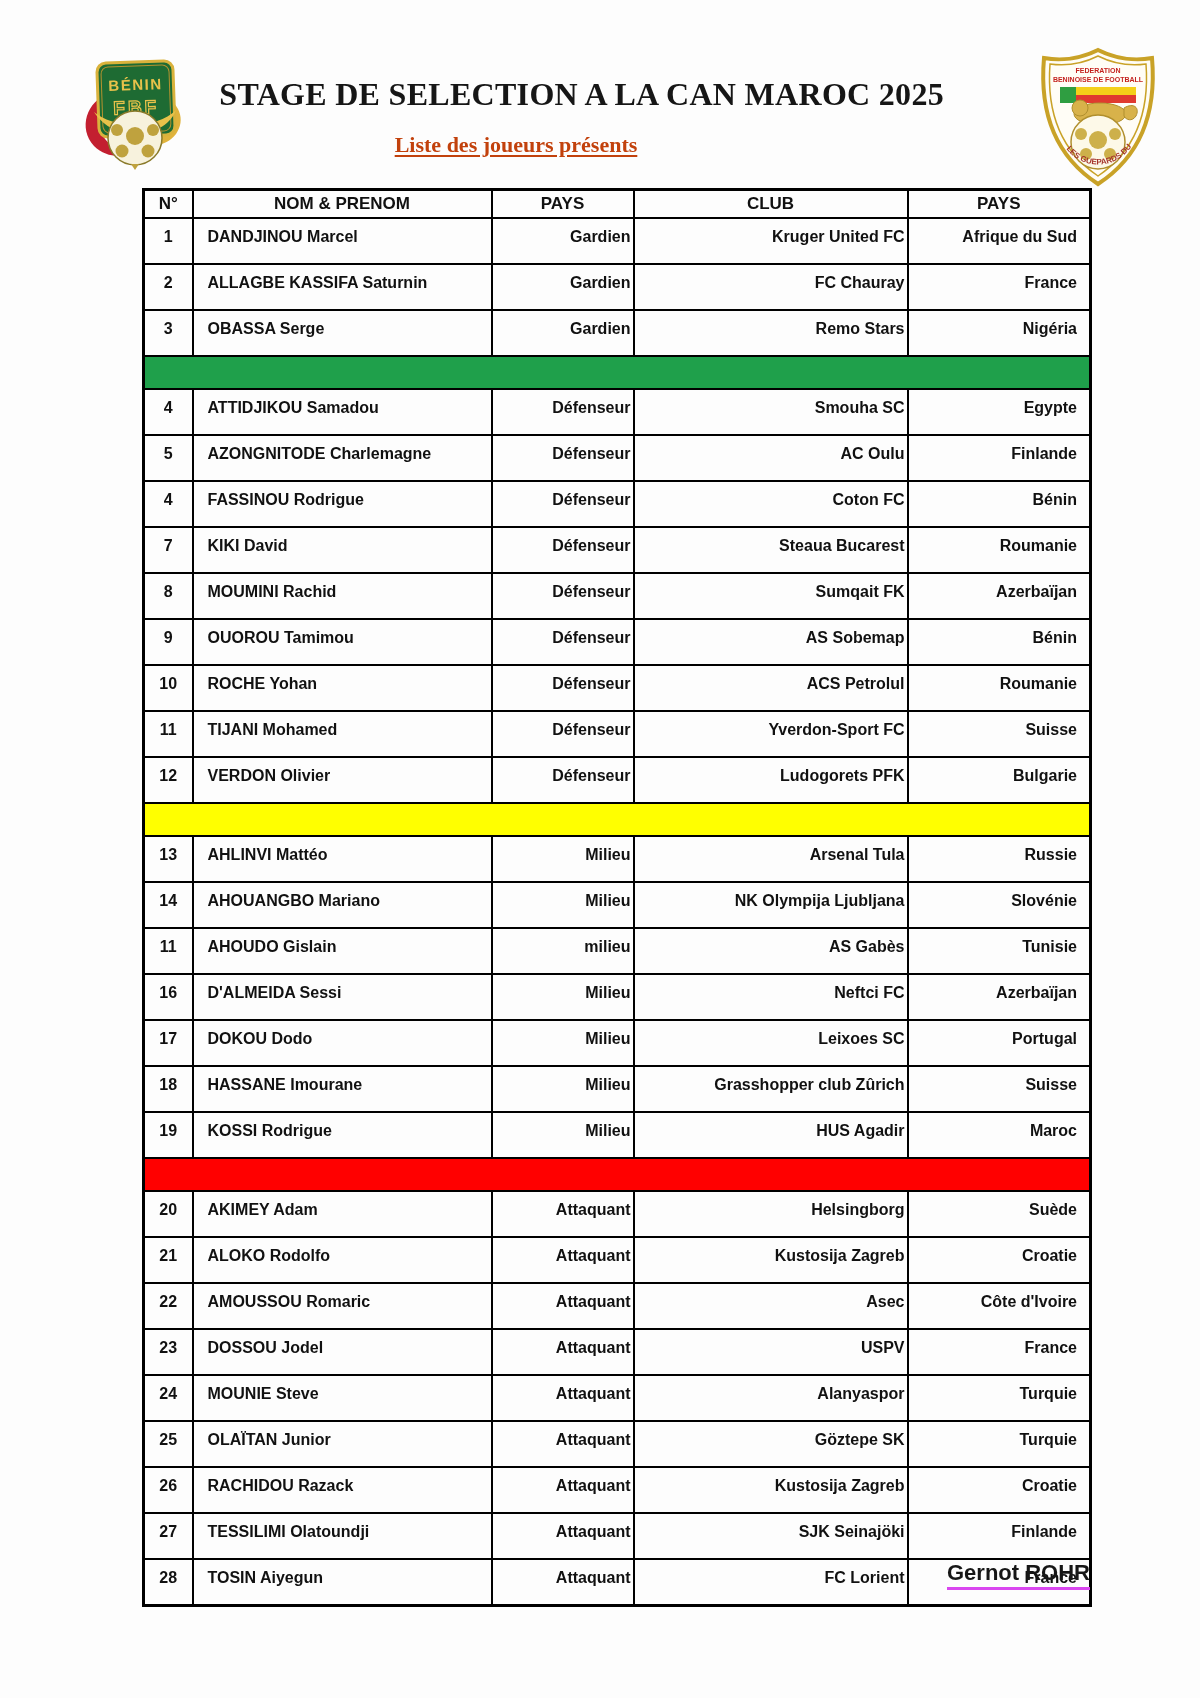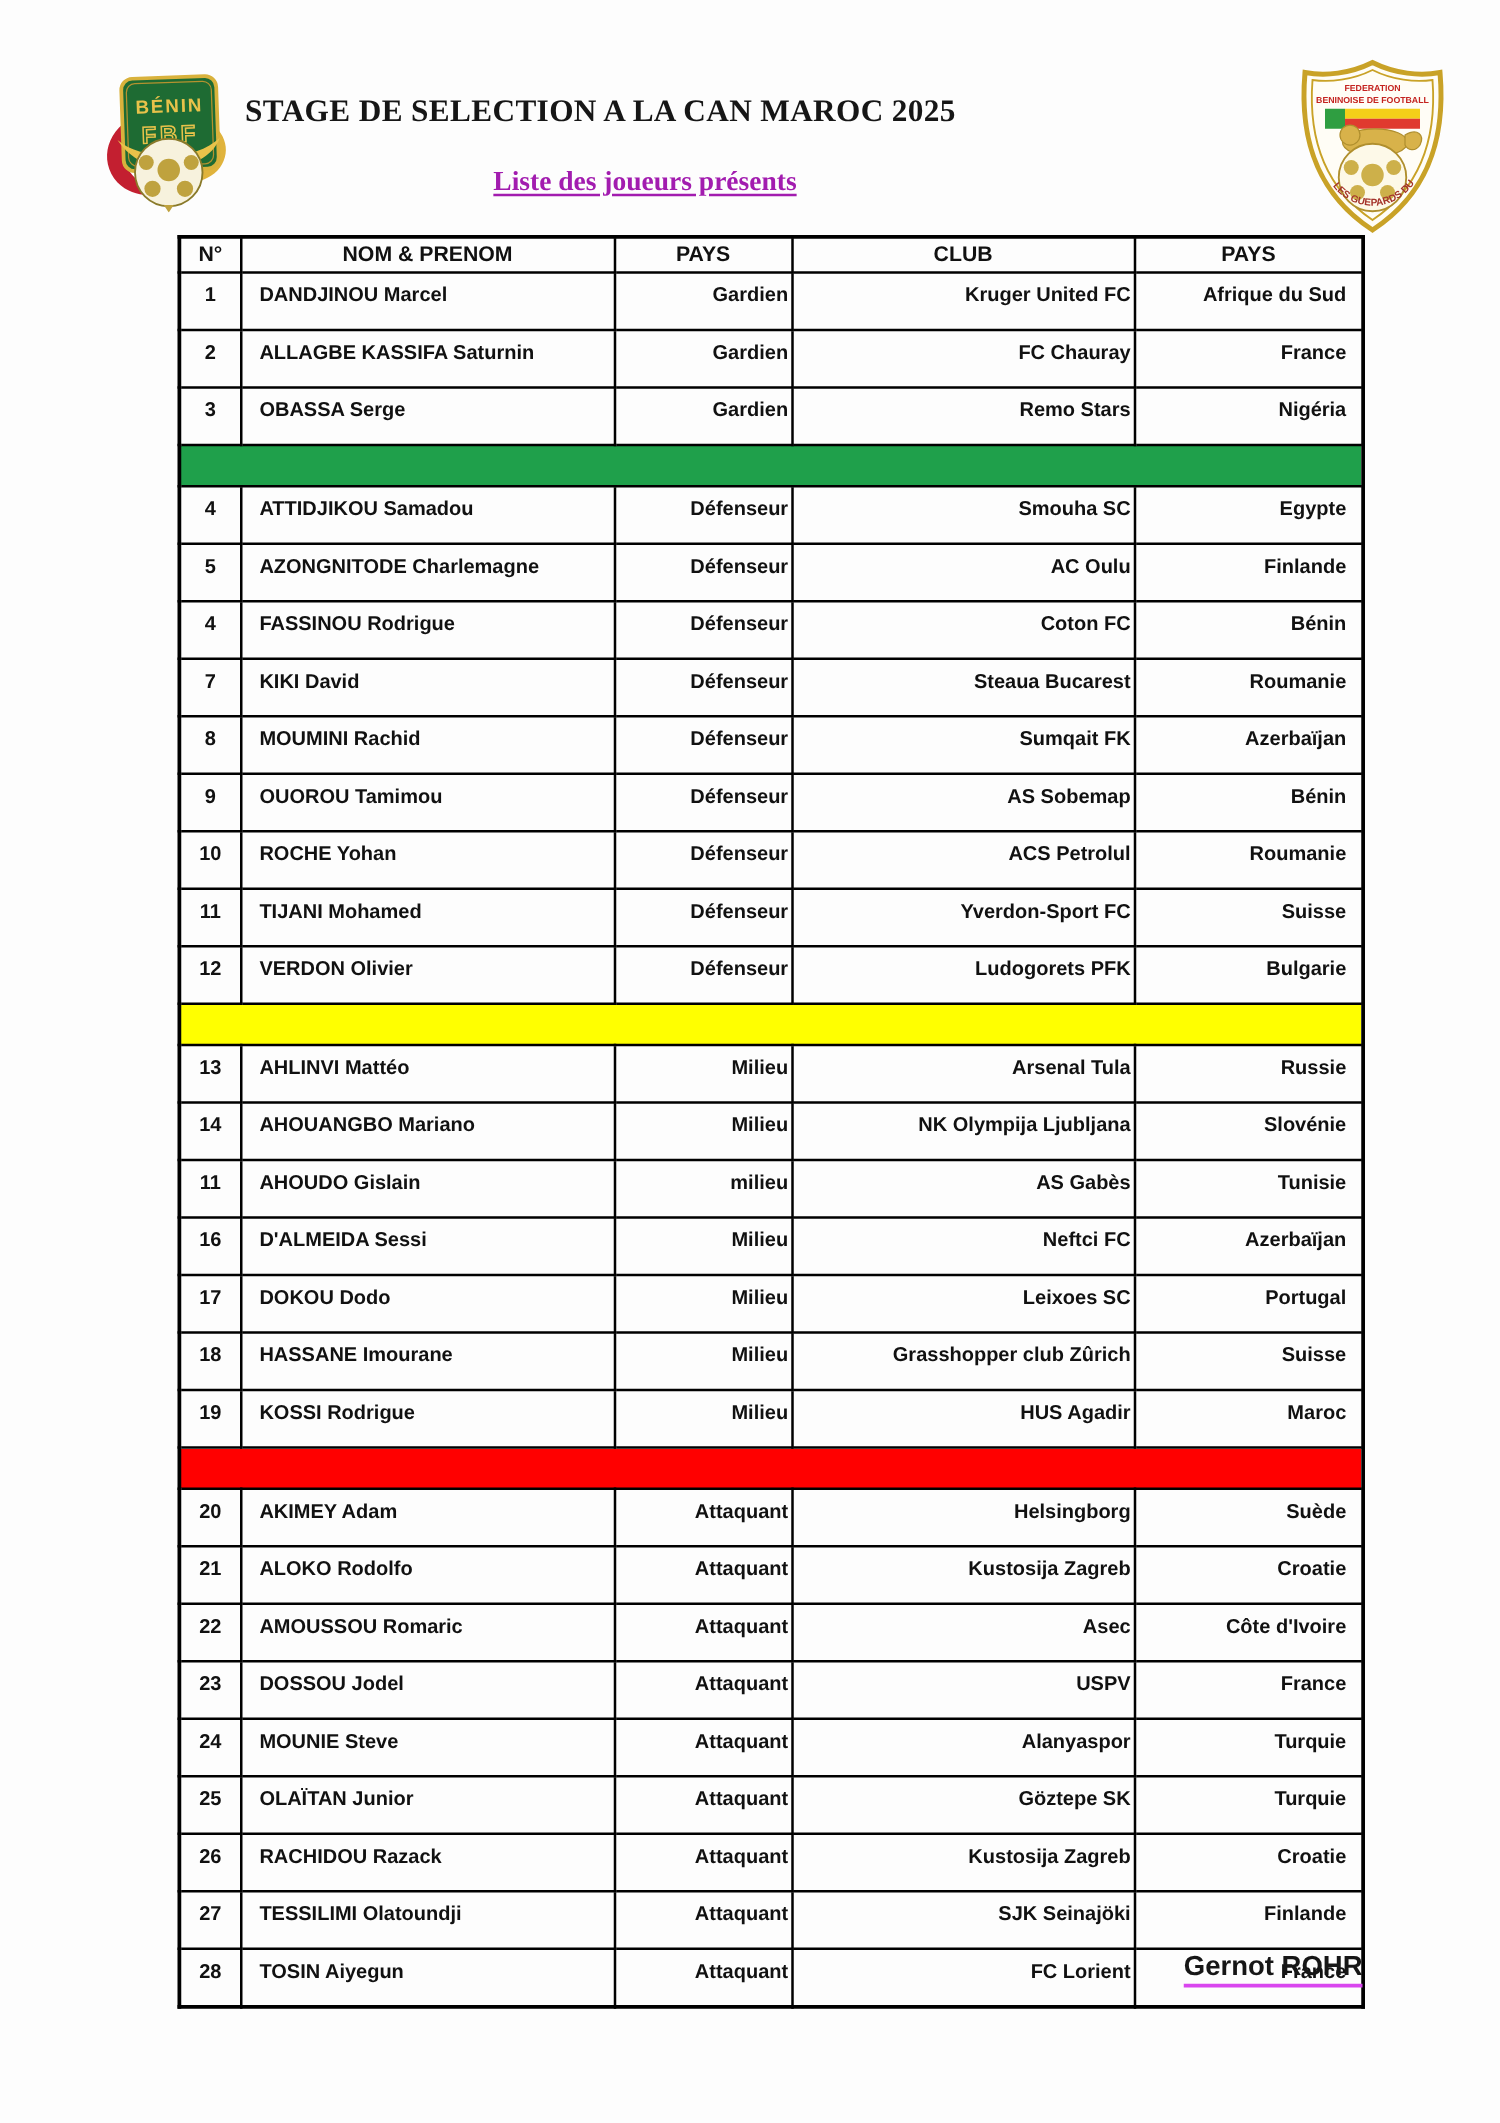--- a/index.html
+++ b/index.html
@@ -1,28 +1,28 @@
 <!DOCTYPE html>
 <html><head>
 <meta charset="utf-8">
 <style>
   html,body{margin:0;padding:0;}
   body{
     width:1200px;height:1698px;position:relative;background:#fdfdfd;
     font-family:"Liberation Sans",sans-serif;color:#111;
   }
   .doc-title{
-    position:absolute;top:76px;left:196px;width:764px;text-align:left;
-    font-family:"Liberation Serif",serif;font-weight:bold;font-size:25px;
+    position:absolute;top:76px;left:180px;width:764px;text-align:right;
+    font-family:"Liberation Serif",serif;font-weight:bold;font-size:32px;
     letter-spacing:.3px;color:#161616;
   }
   .doc-subtitle{
     position:absolute;top:132px;left:0;width:1032px;text-align:center;
     font-family:"Liberation Serif",serif;font-weight:bold;font-size:22px;
-    text-decoration:underline;text-underline-offset:3px;color:#a21caf;
+    text-decoration:underline;text-underline-offset:3px;color:#c2410c;
   }
   .logo-left{position:absolute;top:50px;left:72px;width:126px;height:120px;}
   .logo-right{position:absolute;top:46px;left:1028px;width:140px;height:142px;}
 
   table.players{
     position:absolute;top:188px;left:142px;width:947px;
     border-collapse:collapse;table-layout:fixed;
     border:3px solid #000;
   }
   .players th,.players td{

